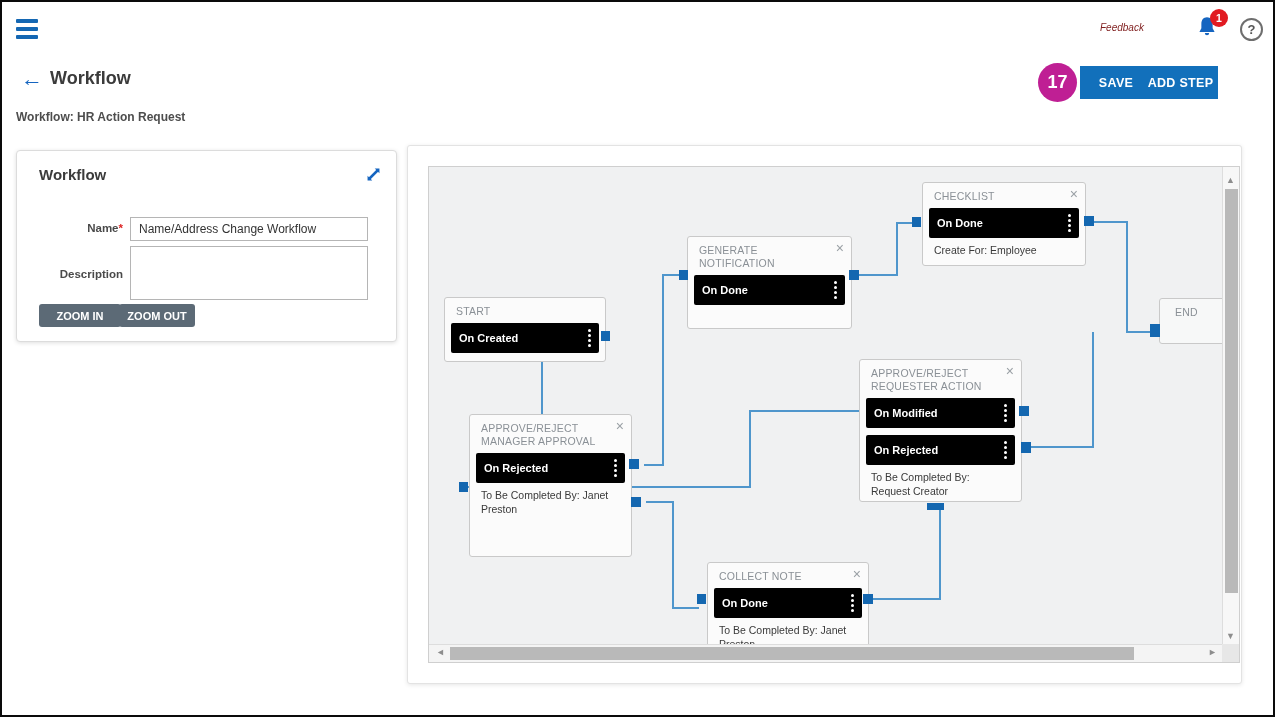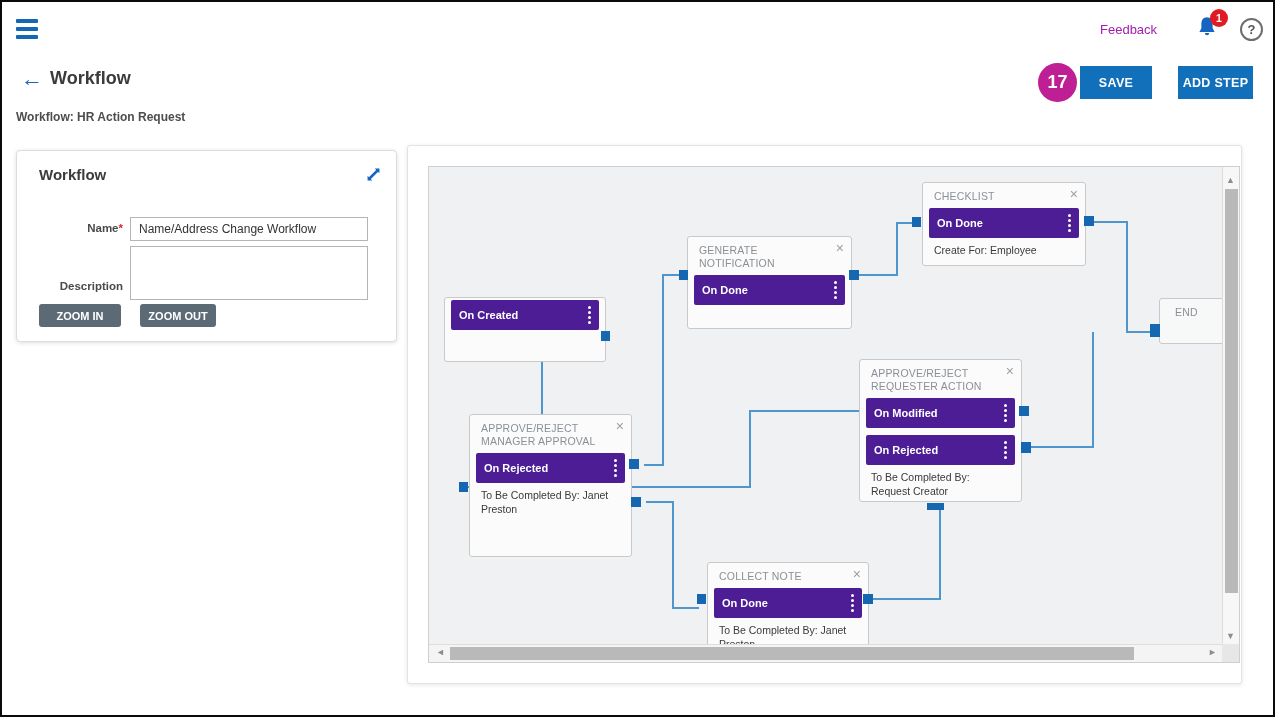--- a/index.html
+++ b/index.html
@@ -4,72 +4,72 @@
 <style>
   * { margin:0; padding:0; box-sizing:border-box; }
   html,body { background:#fff; }
   body { font-family:"Liberation Sans", sans-serif; }
   #app { position:relative; width:1275px; height:717px; background:#fff;
          border:2px solid #0a0a0a; overflow:hidden; }
 
   
   .hamburger { position:absolute; left:14px; top:17px; width:22px; height:22px; cursor:pointer; }
   .hamburger i { display:block; height:4px; background:#1467b3; margin-bottom:4px; border-radius:1px; }
-  .feedback-link { position:absolute; left:1098px; top:20px; color:#a21caf; font-size:13px; cursor:pointer; }
+  .feedback-link { position:absolute; left:1098px; top:20px; color:#7f1d1d; font-size:10px; cursor:pointer;font-style:italic; }
   .bell-wrap { position:absolute; left:1192px; top:12px; width:30px; height:30px; }
   .badge { position:absolute; left:16px; top:-5px; width:18px; height:18px; background:#e11b22;
            border-radius:50%; color:#fff; font-size:10.5px; font-weight:bold;
            display:flex; align-items:center; justify-content:center; }
   .help-circle { position:absolute; left:1238px; top:16px; width:23px; height:23px; border:2px solid #6e6e6e;
            border-radius:50%; color:#555; font-size:13px; font-weight:bold;
            display:flex; align-items:center; justify-content:center; }
 
   
   .back-arrow { position:absolute; left:19px; top:64px; color:#1565c0; font-size:22px; font-weight:bold; }
   .page-title { position:absolute; left:48px; top:66px; color:#3b3b3b; font-size:18px; font-weight:bold; }
   .annotation-badge { position:absolute; left:1036px; top:61px; width:39px; height:39px; background:#bf1f94;
            border-radius:50%; color:#fff; font-size:18px; font-weight:bold;
            display:flex; align-items:center; justify-content:center; z-index:4; }
   .btn-primary { position:absolute; top:64px; height:33px; background:#1270bb; color:#fff; border:none;
            font-family:"Liberation Sans",sans-serif; font-size:12.5px; font-weight:bold;
            letter-spacing:.3px; cursor:pointer; }
   #save-btn { left:1078px; width:72px; }
-  #addstep-btn { left:1176px; width:75px; }
+  #addstep-btn { left:1141px; width:75px; }
   .page-subtitle { position:absolute; left:14px; top:108px; color:#4d4d4d; font-size:12px; font-weight:bold; }
 
   
   .panel { position:absolute; left:14px; top:148px; width:381px; height:192px; background:#fff;
            border:1px solid #dcdcdc; border-radius:4px; box-shadow:0 1px 4px rgba(0,0,0,.13); }
   .panel-title { position:absolute; left:22px; top:15px; color:#3b3b3b; font-size:15px; font-weight:bold; }
   .expand-icon { position:absolute; right:14px; top:15px; width:17px; height:17px; cursor:pointer; }
   .frm-label { position:absolute; width:100px; text-align:right; color:#4a4a4a;
            font-size:11.5px; font-weight:bold; }
   .req { color:#d22; }
   .name-input { position:absolute; left:113px; top:66px; width:238px; height:24px; border:1px solid #b5b5b5;
            padding:0 8px; font-family:"Liberation Sans",sans-serif; font-size:12px; color:#333; }
   .desc-area { position:absolute; left:113px; top:95px; width:238px; height:54px; border:1px solid #b5b5b5;
            resize:none; font-family:"Liberation Sans",sans-serif; font-size:12px; color:#333; }
   .btn-gray { position:absolute; top:153px; height:23px; background:#5c6a76; color:#fff; border:none;
            border-radius:3px; font-family:"Liberation Sans",sans-serif; font-size:11px; font-weight:bold;
            cursor:pointer; }
   #zoom-in-btn { left:22px; width:82px; }
-  #zoom-out-btn { left:123px; width:76px; }
+  #zoom-out-btn { left:102px; width:76px; }
 
   
   .canvas-card { position:absolute; left:405px; top:143px; width:835px; height:539px; background:#fff;
            border:1px solid #e3e3e3; border-radius:3px; box-shadow:0 1px 4px rgba(0,0,0,.10); }
   .canvas { position:absolute; left:20px; top:20px; width:812px; height:497px; background:#f0f1f2;
            border:1px solid #cfcfcf; overflow:hidden; }
 
   .node { position:absolute; background:#fbfbfb; border:1px solid #c9c9c9; border-radius:3px; z-index:2; }
   .node-header { padding:7px 22px 3px 11px; color:#8a9096; font-size:10.5px; font-weight:normal;
            line-height:1.25; letter-spacing:.2px; }
   .node-close { position:absolute; right:7px; top:4px; color:#9aa0a5; font-size:14px;
            line-height:14px; cursor:pointer; }
-  .event-bar { margin:2px 6px 0 6px; height:30px; background:#4c1d95; border-radius:2px; color:#fff;
+  .event-bar { margin:2px 6px 0 6px; height:30px; background:#000000; border-radius:2px; color:#fff;
            display:flex; align-items:center; justify-content:space-between; padding:0 8px;
            font-size:11px; font-weight:bold; cursor:grab; }
   .event-bar + .event-bar { margin-top:7px; }
   .grip { display:flex; flex-direction:column; gap:2px; }
   .grip i { width:3px; height:3px; background:#fff; border-radius:50%; }
   .node-footer { padding:6px 10px 7px 11px; color:#3a3a3a; font-size:10.5px; line-height:1.3; }
 
   .anchor { position:absolute; background:#1467b0; z-index:3; }
   .cline { position:absolute; background:#4f96cc; z-index:1; }
 
@@ -115,21 +115,21 @@
     <div class="panel-title">Workflow</div>
     <span class="expand-icon">
       <svg width="17" height="17" viewBox="0 0 16 16">
         <path d="M4 12 L12 4" stroke="#1565c0" stroke-width="2.4" fill="none"></path>
         <path d="M9.2 2.4 L13.6 2.4 L13.6 6.8 Z" fill="#1565c0"></path>
         <path d="M6.8 13.6 L2.4 13.6 L2.4 9.2 Z" fill="#1565c0"></path>
       </svg>
     </span>
     <label class="frm-label" style="left:6px; top:71px;"><span>Name</span><span class="req">*</span></label>
     <input class="name-input" value="Name/Address Change Workflow" style="">
-    <label class="frm-label" style="left:6px; top:129px;">Description</label>
+    <label class="frm-label" style="left:6px; top:117px;">Description</label>
     <textarea class="desc-area" style=""></textarea>
     <button id="zoom-in-btn" class="btn-gray">ZOOM IN</button>
     <button id="zoom-out-btn" class="btn-gray">ZOOM OUT</button>
   </div>
 
   <div class="canvas-card">
     <div class="canvas">
 
       <div class="cline" style="left:112px; top:194px; width:2px; height:53px;"></div>
       <div class="cline" style="left:215px; top:297px; width:20px; height:2px;"></div>
@@ -146,20 +146,21 @@
       <div class="cline" style="left:243px; top:440px; width:27px; height:2px;"></div>
       <div class="cline" style="left:444px; top:431px; width:67px; height:2px;"></div>
       <div class="cline" style="left:510px; top:342px; width:2px; height:91px;"></div>
       <div class="cline" style="left:320px; top:243px; width:112px; height:2px;"></div>
       <div class="cline" style="left:320px; top:243px; width:2px; height:77px;"></div>
       <div class="cline" style="left:34px; top:319px; width:288px; height:2px;"></div>
       <div class="cline" style="left:600px; top:279px; width:64px; height:2px;"></div>
       <div class="cline" style="left:663px; top:165px; width:2px; height:116px;"></div>
 
       <div class="node" style="left:15px; top:130px; width:162px; height:65px;">
+        <div class="node-header">START</div>
         <div class="event-bar">
           <span>On Created</span>
           <span class="grip">
               <i></i>
               <i></i>
               <i></i>
               <i></i>
             </span>
         </div>
       </div>

